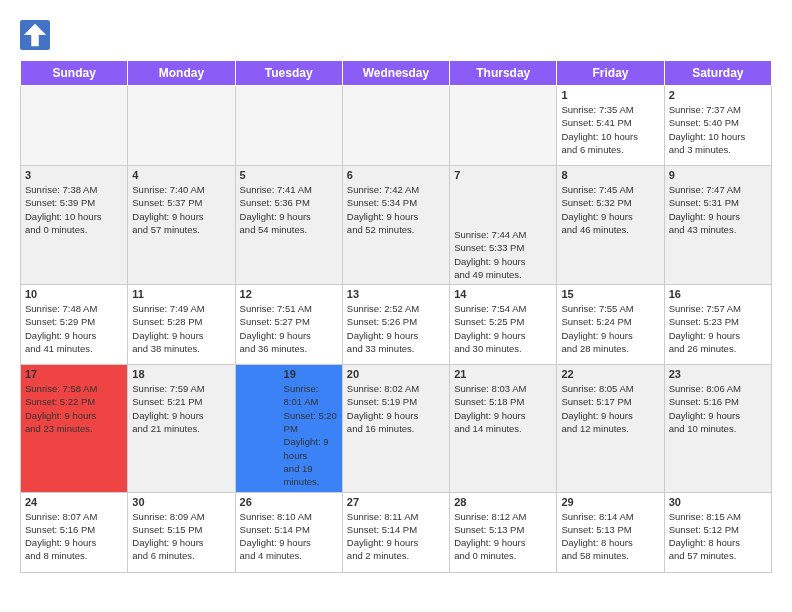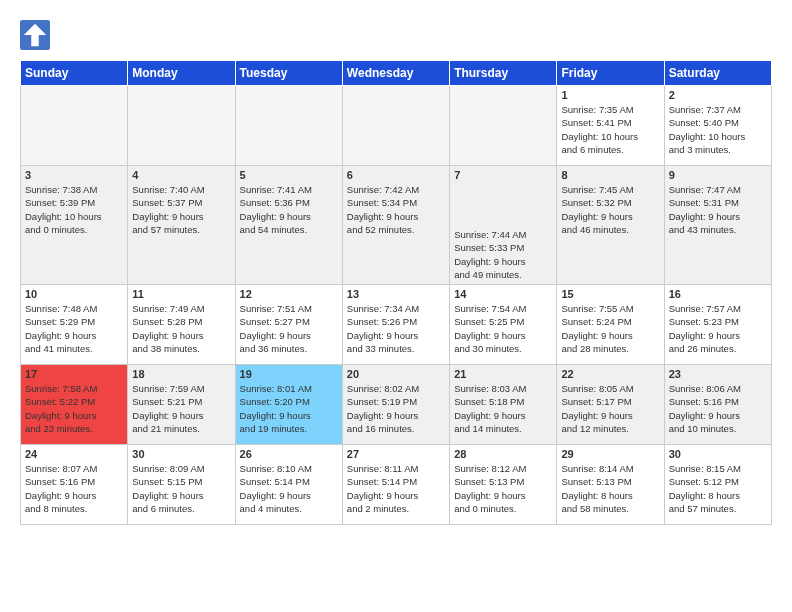--- a/index.html
+++ b/index.html
@@ -49,26 +49,26 @@
     .location {
       font-size: 14px;
       color: #555;
     }
     table {
       width: 100%;
       border-collapse: collapse;
       table-layout: fixed;
     }
     th {
-      background-color: #1d4ed8;
+      background-color: #8b5cf6;
       color: #fff;
       font-size: 12px;
       font-weight: bold;
       padding: 5px 4px;
-      text-align: left;
+      text-align: center;
       border: 1px solid #fff;
     }
     td {
       border: 1px solid #ccc;
       vertical-align: top;
       padding: 3px 4px;
       font-size: 9.5px;
       color: #333;
       background: #fff;
       height: 80px;
@@ -209,21 +209,21 @@
           </td>
           <td>
             <span class="day-num">12</span>
             <div class="day-info" style="white-space: pre-line;">Sunrise: 7:51 AM
 Sunset: 5:27 PM
 Daylight: 9 hours
 and 36 minutes.</div>
           </td>
           <td>
             <span class="day-num">13</span>
-            <div class="day-info" style="white-space: pre-line;">Sunrise: 7:34 AM
+            <div class="day-info" style="white-space: pre-line;">Sunrise: 2:52 AM
 Sunset: 5:26 PM
 Daylight: 9 hours
 and 33 minutes.</div>
           </td>
           <td>
             <span class="day-num">14</span>
             <div class="day-info" style="white-space: pre-line;">Sunrise: 7:54 AM
 Sunset: 5:25 PM
 Daylight: 9 hours
 and 30 minutes.</div>
@@ -251,21 +251,21 @@
 Daylight: 9 hours
 and 23 minutes.</div>
           </td>
           <td style="background: rgb(240, 240, 240);">
             <span class="day-num">18</span>
             <div class="day-info" style="white-space: pre-line;">Sunrise: 7:59 AM
 Sunset: 5:21 PM
 Daylight: 9 hours
 and 21 minutes.</div>
           </td>
-          <td style="background: #7dd3fc;">
+          <td style="background: #3b82f6; padding-left: 48px;">
             <span class="day-num">19</span>
             <div class="day-info" style="white-space: pre-line;">Sunrise: 8:01 AM
 Sunset: 5:20 PM
 Daylight: 9 hours
 and 19 minutes.</div>
           </td>
           <td style="background: rgb(240, 240, 240);">
             <span class="day-num">20</span>
             <div class="day-info" style="white-space: pre-line;">Sunrise: 8:02 AM
 Sunset: 5:19 PM

